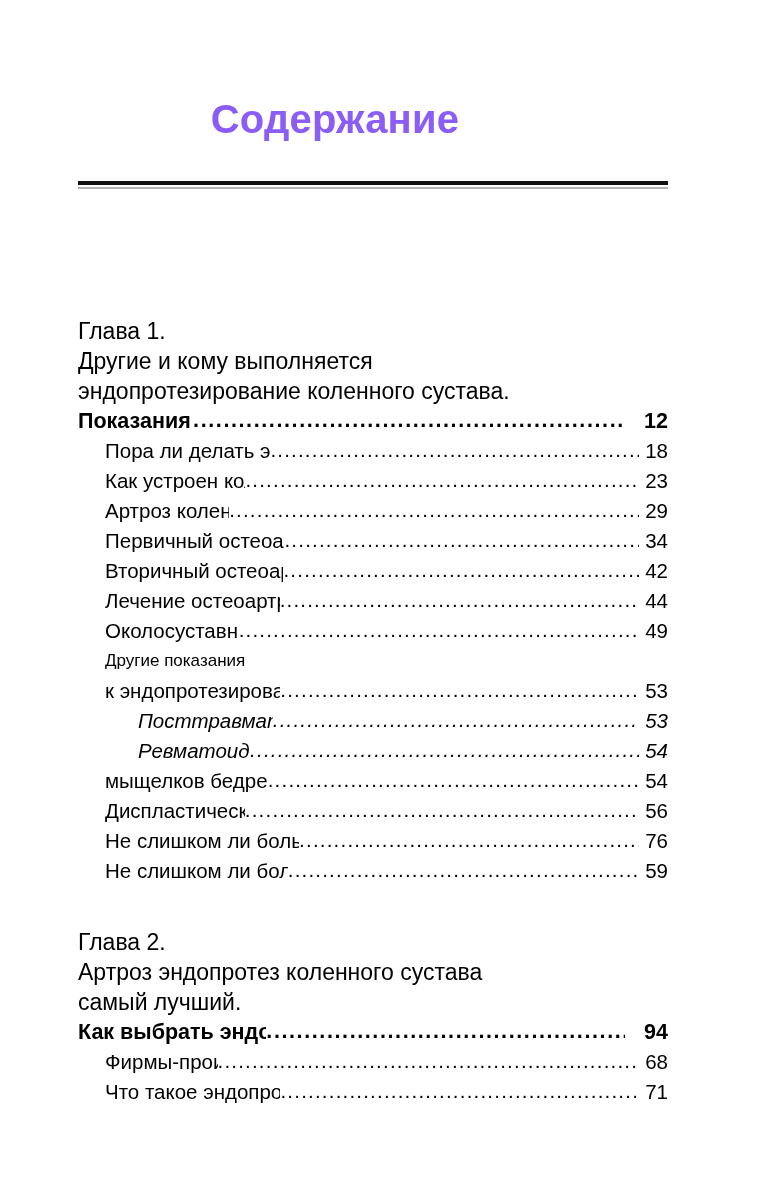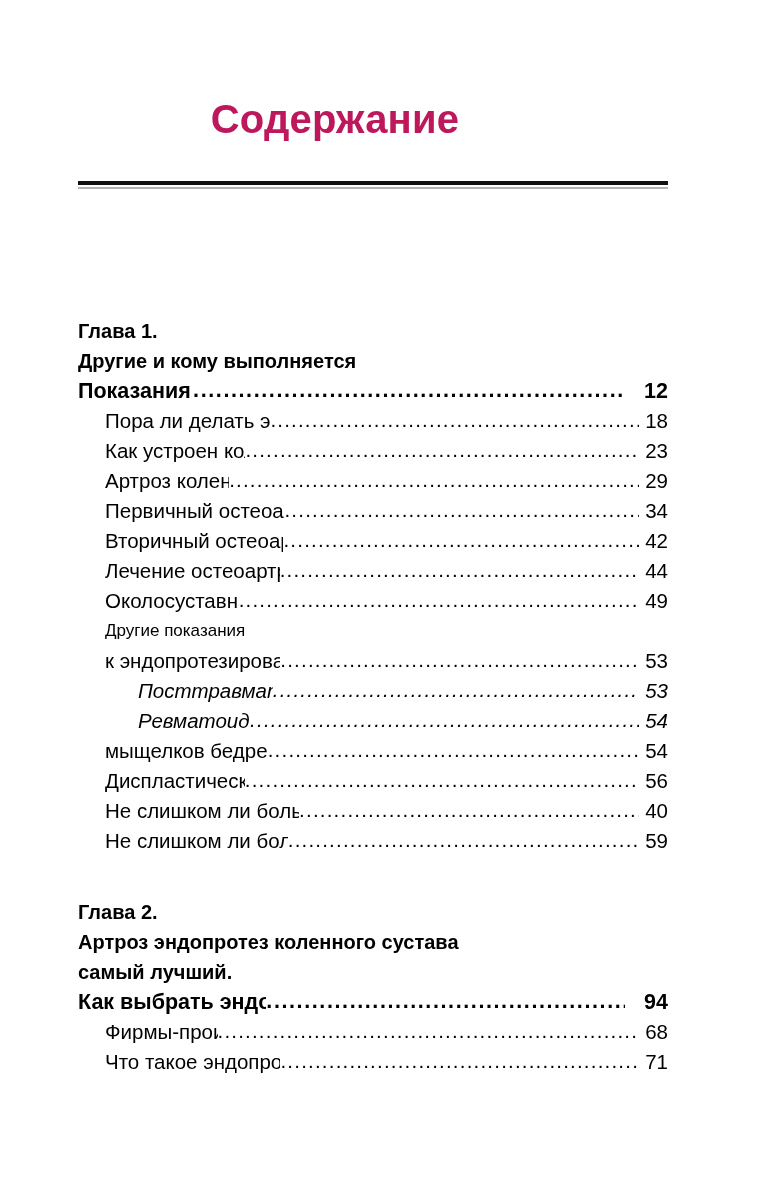--- a/index.html
+++ b/index.html
@@ -25,21 +25,21 @@
 
   
   .toc-title {
     position: absolute;
     left: 0;
     top: 98px;
     width: 670px;
     text-align: center;
     font-size: 40px;
     font-weight: bold;
-    color: #be185d;
+    color: #8b5cf6;
     letter-spacing: 0.2px;
     line-height: 1.05;
   }
 
   
   .rule-wrap {
     position: absolute;
     left: 78px;
     top: 181px;
     width: 590px;
@@ -67,22 +67,22 @@
     top: 316px;
     width: 590px;
   }
 
   .chapter-block + .chapter-block {
     margin-top: 41px;
   }
 
   
   .chap-line {
-    font-size: 20px;
-    font-weight: bold;
+    font-size: 23px;
+    font-weight: normal;
     line-height: 30px;
     white-space: nowrap;
   }
 
   
   .leader-row {
     display: flex;
     align-items: baseline;
     line-height: 30px;
     white-space: nowrap;
@@ -160,20 +160,21 @@
   <div class="rule-wrap">
     <div class="rule-thick"></div>
     <div class="rule-gap"></div>
     <div class="rule-thin"></div>
   </div>
 
   <div class="toc-body">
       <div class="chapter-block">
         <div class="chap-line">Глава 1.</div>
         <div class="chap-line">Другие и кому выполняется</div>
+        <div class="chap-line">эндопротезирование коленного сустава.</div>
         <div class="leader-row chap-final">
           <span class="lr-text">Показания к операции</span>
           <span class="lr-dots"></span>
           <span class="lr-page">12</span>
         </div>
         <div class="leader-row entry">
           <span class="lr-text">Пора ли делать эндопротезирование?</span>
           <span class="lr-dots"></span>
           <span class="lr-page">18</span>
         </div>
@@ -229,21 +230,21 @@
           <span class="lr-page">54</span>
         </div>
         <div class="leader-row entry">
           <span class="lr-text">Диспластический остеоартрит</span>
           <span class="lr-dots"></span>
           <span class="lr-page">56</span>
         </div>
         <div class="leader-row entry">
           <span class="lr-text">Не слишком ли большой возраст для операции?</span>
           <span class="lr-dots"></span>
-          <span class="lr-page">40</span>
+          <span class="lr-page">76</span>
         </div>
         <div class="leader-row entry">
           <span class="lr-text">Не слишком ли большой вес для операции?</span>
           <span class="lr-dots"></span>
           <span class="lr-page">59</span>
         </div>
       </div>
       <div class="chapter-block">
         <div class="chap-line">Глава 2.</div>
         <div class="chap-line">Артроз эндопротез коленного сустава</div>

